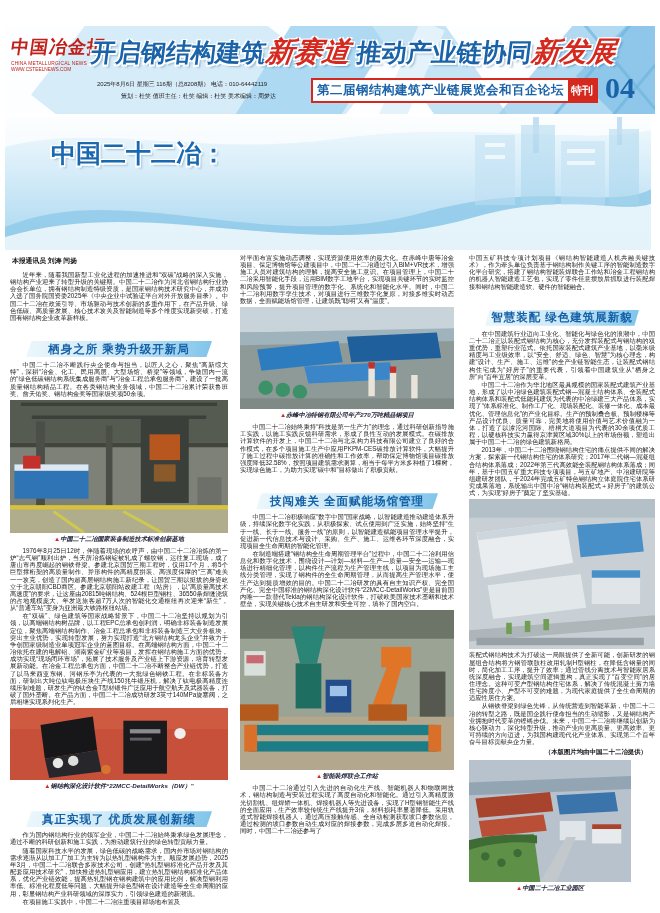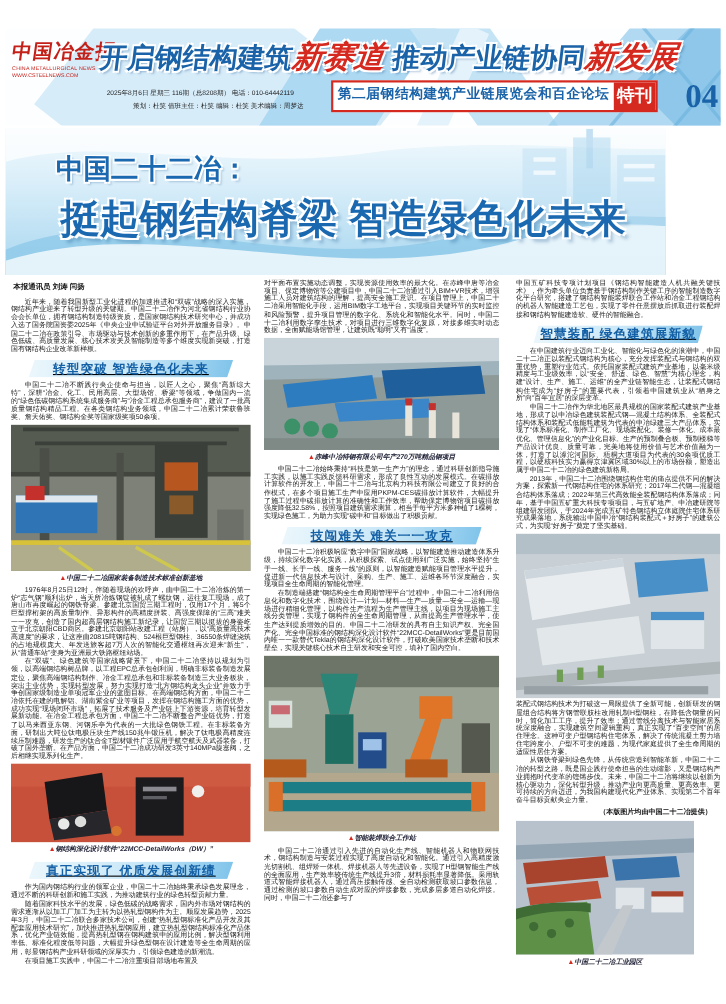--- a/index.html
+++ b/index.html
@@ -24,47 +24,47 @@
            transform:skewX(-8deg);letter-spacing:1px;white-space:nowrap;}
   .logo-en{font-size:4.8px;color:#c32019;letter-spacing:.2px;margin-top:2px;white-space:nowrap;}
   .logo-url{font-size:4.8px;color:#c32019;margin-top:1px;white-space:nowrap;}
   .headline{position:absolute;left:86px;top:7px;z-index:5;white-space:nowrap;
             font-weight:900;font-size:25px;transform:skewX(-7deg);letter-spacing:0px;
             text-shadow:-1.5px -1.5px 0 #fff,1.5px -1.5px 0 #fff,-1.5px 1.5px 0 #fff,1.5px 1.5px 0 #fff,3px 3px 2px rgba(20,80,140,.35);}
   .hl-b{color:#1a63a8;}
   .hl-r{color:#d5281e;font-style:italic;font-size:28px;}
   .dateline{position:absolute;left:92px;top:54px;z-index:5;font-size:6px;color:#222;white-space:nowrap;}
   .staffline{position:absolute;left:116px;top:66px;z-index:5;font-size:6px;color:#222;white-space:nowrap;}
-  .edition{position:absolute;right:2px;top:47px;z-index:6;display:flex;align-items:flex-start;gap:18px;}
+  .edition{position:absolute;right:20px;top:47px;z-index:6;display:flex;align-items:flex-end;}
   .edition-box{border:2px solid #d5281e;background:#fff;display:flex;align-items:stretch;}
   .edition-title{color:#1a63a8;font-weight:bold;font-size:12.5px;padding:2px 4px;white-space:nowrap;letter-spacing:.5px;}
-  .edition-tag{background:#d5281e;color:#fff;font-weight:bold;font-size:16px;padding:2px 3px;display:flex;align-items:center;}
+  .edition-tag{background:#d5281e;color:#fff;font-weight:bold;font-size:11px;padding:2px 3px;display:flex;align-items:center;}
   .page-no{font-family:"Liberation Serif",serif;font-size:30px;font-weight:bold;color:#1a63a8;margin-left:7px;line-height:1;}
 
   
-  .title-block{position:absolute;left:5px;top:117px;width:600px;height:133px;overflow:hidden;
+  .title-block{position:absolute;left:5px;top:117px;width:646px;height:133px;overflow:hidden;
                background:linear-gradient(180deg,#f2fafd 0%,#d7edf9 40%,#a7d6ef 100%);}
   .title-block svg{position:absolute;left:0;top:0;}
   .kicker{position:absolute;left:46px;top:20px;z-index:4;font-size:25px;font-weight:900;color:#1a68b0;
           text-shadow:-1.5px -1.5px 0 #fff,1.5px -1.5px 0 #fff,-1.5px 1.5px 0 #fff,1.5px 1.5px 0 #fff,2.5px 2.5px 2px rgba(20,80,140,.3);}
   .main-title{position:absolute;left:50px;top:58px;z-index:4;font-size:36px;font-weight:900;color:#1a68b0;white-space:nowrap;letter-spacing:0;
           text-shadow:-2px -2px 0 #fff,2px -2px 0 #fff,-2px 2px 0 #fff,2px 2px 0 #fff,4px 4px 3px rgba(20,80,140,.3);}
 
   
   .columns{position:absolute;left:10px;top:254px;width:645px;height:657px;}
   .col{position:absolute;top:0;height:657px;overflow:hidden;}
   .col1{left:0;width:218px;}
   .col2{left:230px;width:214px;}
   .col3{left:459px;width:186px;}
   p.body{font-size:6.3px;line-height:7.15px;text-align:justify;color:#1a1a1a;text-indent:2em;margin:0 0 1px 0;word-break:break-all;}
   .byline{font-size:6.8px;font-weight:bold;color:#111;margin:2px 0 5px 2px;}
-  .ribbon{position:relative;margin:6px 16px 4px;height:16px;
+  .ribbon{position:relative;margin:20px 16px 4px;height:16px;
           background:linear-gradient(100deg,#ecf7fc 0%,#c6e6f7 55%,#7ec3ea 100%);
           clip-path:polygon(3% 0,100% 0,97% 100%,0 100%);
-          display:flex;align-items:center;justify-content:center;text-decoration:underline;}
+          display:flex;align-items:center;justify-content:center;}
   .ribbon span{font-size:11.5px;font-weight:bold;color:#1460a6;letter-spacing:1px;white-space:nowrap;}
   .photo{margin:3px 0 2px;overflow:hidden;}
   .photo svg{display:block;width:100%;height:100%;}
   .caption{font-size:6.2px;font-weight:bold;font-style:italic;text-align:center;color:#24263a;margin:0 0 3px;}
   .caption .mark{color:#d5281e;font-style:normal;}
   .credit{font-size:6.4px;font-weight:bold;text-align:right;padding-right:8px;margin:3px 0;color:#111;}
 </style>
 </head>
 <body>
 
@@ -115,30 +115,29 @@
         <rect x="604" y="12" width="30" height="76" fill="#a9d6ee"></rect>
         <rect x="528" y="-4" width="6" height="40" fill="#8ec3e6"></rect>
         <rect x="612" y="-6" width="5" height="34" fill="#8ec3e6"></rect>
         <rect x="480" y="26" width="20" height="4" fill="#ffffff"></rect>
           <rect x="480" y="38" width="20" height="4" fill="#ffffff"></rect>
         <rect x="562" y="32" width="28" height="4" fill="#ffffff"></rect>
           <rect x="562" y="44" width="28" height="4" fill="#ffffff"></rect>
       </g>
     </svg>
     <div class="kicker">中国二十二冶：</div>
-    <h1 class="main-title" style="margin:0;">挺起钢结构脊梁 智造绿色化未来</h1>
   </section>
 
   <main class="columns">
 
     <div class="col col1">
       <div class="byline">本报通讯员 刘涛 闫扬</div>
       <p class="body">近年来，随着我国新型工业化进程的加速推进和“双碳”战略的深入实施，钢结构产业迎来了转型升级的关键期。中国二十二冶作为河北省钢结构行业协会会长单位，拥有钢结构制造特级资质，是国家钢结构技术研究中心，并成功入选了国务院国资委2025年《中央企业中试验证平台对外开放服务目录》。中国二十二冶在政策引导、市场驱动与技术创新的多重作用下，在产品升级、绿色低碳、高质量发展、核心技术攻关及智能制造等多个维度实现新突破，打造国有钢结构企业改革新样板。</p>
       <div class="ribbon">
-        <span>转型突破 智造绿色化未来</span>
+        <span>栖身之所 乘势升级开新局</span>
       </div>
       <p class="body">中国二十二冶不断践行央企使命与担当，以匠人之心，聚焦“高新综大特”，深耕“冶金、化工、民用高层、大型场馆、桥梁”等领域，争做国内一流的“绿色低碳钢结构系统集成服务商”与“冶金工程总承包服务商”，建设了一批高质量钢结构精品工程。在各类钢结构业务领域，中国二十二冶累计荣获鲁班奖、詹天佑奖、钢结构金奖等国家级奖项50余项。</p>
       <div class="photo" style="height:133px;">
         <svg viewBox="0 0 100 62" preserveAspectRatio="none">
           <rect width="100" height="62" fill="#7d8177"></rect>
           <rect y="0" width="100" height="20" fill="#565b52"></rect>
           <path d="M0,20 L100,20 L100,22 L0,22 Z" fill="#41453e"></path>
           <path d="M5,2 L95,2 M10,8 L90,8" stroke="#3c403a" stroke-width="1.6" fill="none"></path>
           <rect x="12" y="10" width="4" height="44" fill="#4a4e46"></rect>
           <rect x="44" y="12" width="3" height="42" fill="#4a4e46"></rect>
@@ -198,21 +197,21 @@
             <rect x="60" y="26" width="3" height="3" fill="#c4302b"></rect>
           <rect x="70" y="30" width="3" height="13" fill="#e8e4da"></rect>
             <rect x="70" y="28" width="3" height="3" fill="#c4302b"></rect>
           <rect x="80" y="32" width="3" height="12" fill="#e8e4da"></rect>
           <rect x="0" y="43" width="100" height="5" fill="#7f8a86"></rect>
         </svg>
       </div>
       <div class="caption"><span class="mark">▲</span><span>赤峰中冶特钢有限公司年产270万吨精品钢项目</span></div>
       <p class="body">中国二十二冶始终秉持“科技是第一生产力”的理念，通过科研创新指导施工实践，以施工实践反馈科研需求，形成了良性互动的发展模式。在碳排放计算软件的开发上，中国二十二冶与北京构力科技有限公司建立了良好的合作模式，在多个项目施工生产中应用PKPM-CES碳排放计算软件，大幅提升了施工过程中碳排放计算的准确性和工作效率，帮助保定博物馆项目碳排放强度降低32.58%，按照项目建筑需求测算，相当于每平方米多种植了1棵树，实现绿色施工，为助力实现“碳中和”目标做出了积极贡献。</p>
       <div class="ribbon">
-        <span>技闯难关 难关一一攻克</span>
+        <span>技闯难关 全面赋能场馆管理</span>
       </div>
       <p class="body">中国二十二冶积极响应“数字中国”国家战略，以智能建造推动建造体系升级，持续深化数字化实践，从积极探索、试点使用到广泛实施，始终坚持“生于一线、长于一线、服务一线”的原则，以智能建造赋能项目管理水平提升，促进新一代信息技术与设计、采购、生产、施工、运维各环节深度融合，实现项目全生命周期的智能化管理。</p>
       <p class="body">在制造端搭建“钢结构全生命周期管理平台”过程中，中国二十二冶利用信息化和数字化技术，围绕设计—计划—材料—生产—质量—安全—运输—现场进行精细化管理，以构件生产流程为生产管理主线，以项目为现场施工主线分类管理，实现了钢构件的全生命周期管理，从而提高生产管理水平，使生产达到提质增效的目的。中国二十二冶研发的具有自主知识产权、完全国产化、完全中国标准的钢结构深化设计软件“22MCC-DetailWorks”更是目前国内唯一一款替代Tekla的钢结构深化设计软件，打破欧美国家技术垄断和技术壁垒，实现关键核心技术自主研发和安全可控，填补了国内空白。</p>
       <div class="photo" style="height:160px;">
         <svg viewBox="0 0 100 78" preserveAspectRatio="none">
           <rect width="100" height="78" fill="#9aa394"></rect>
           <rect y="0" width="100" height="14" fill="#6d7568"></rect>
           <rect x="2" y="20" width="10" height="12" fill="#d8e0dc"></rect>
           <rect x="3" y="22" width="8" height="4" fill="#c96a72"></rect>
           <rect y="52" width="100" height="26" fill="#b3a88e"></rect>

